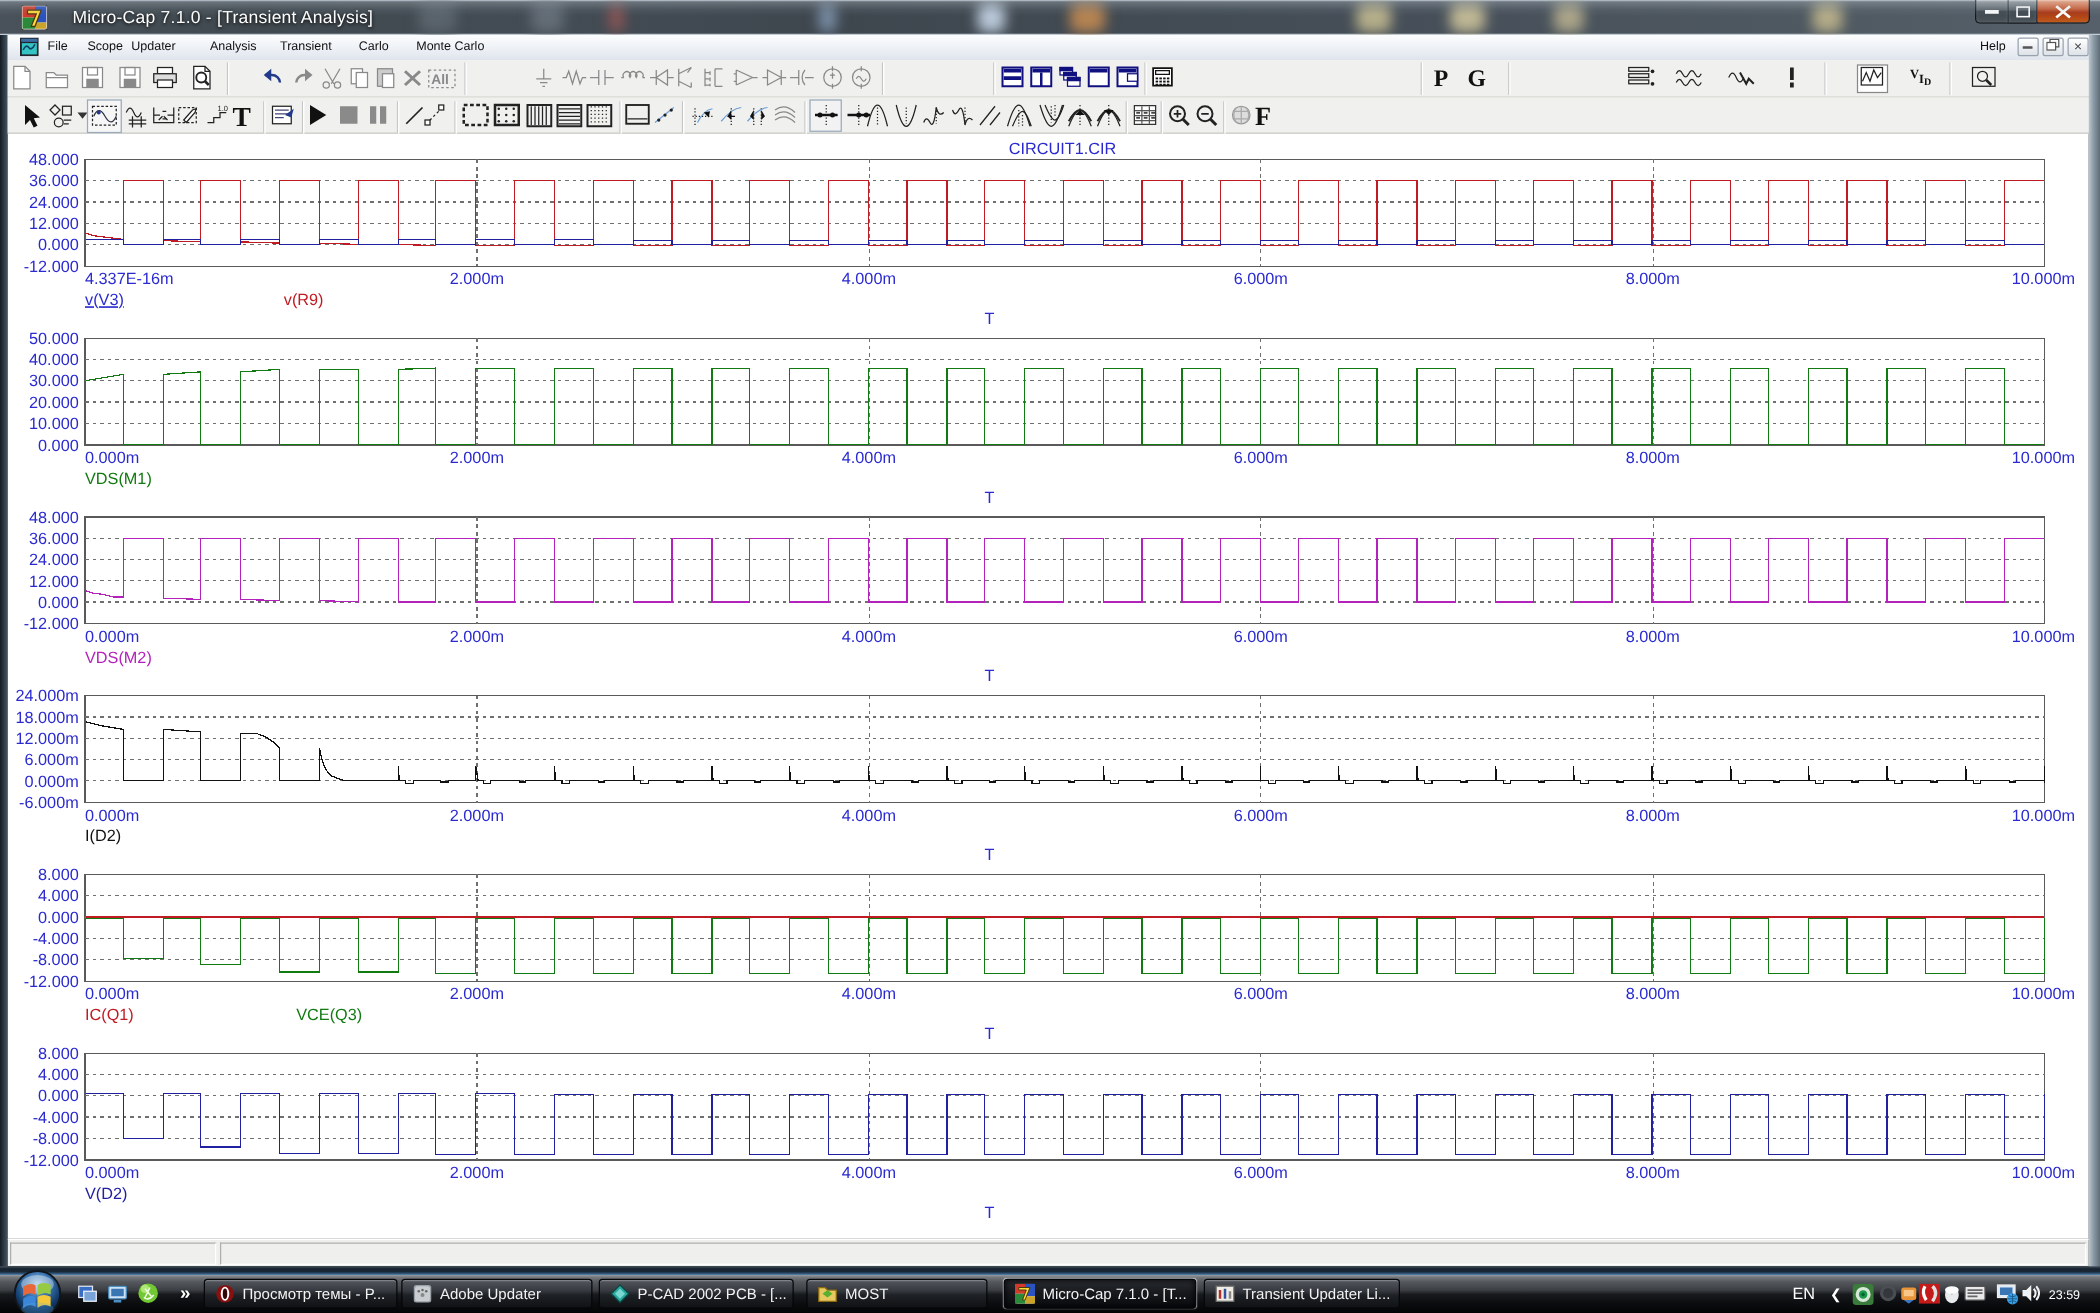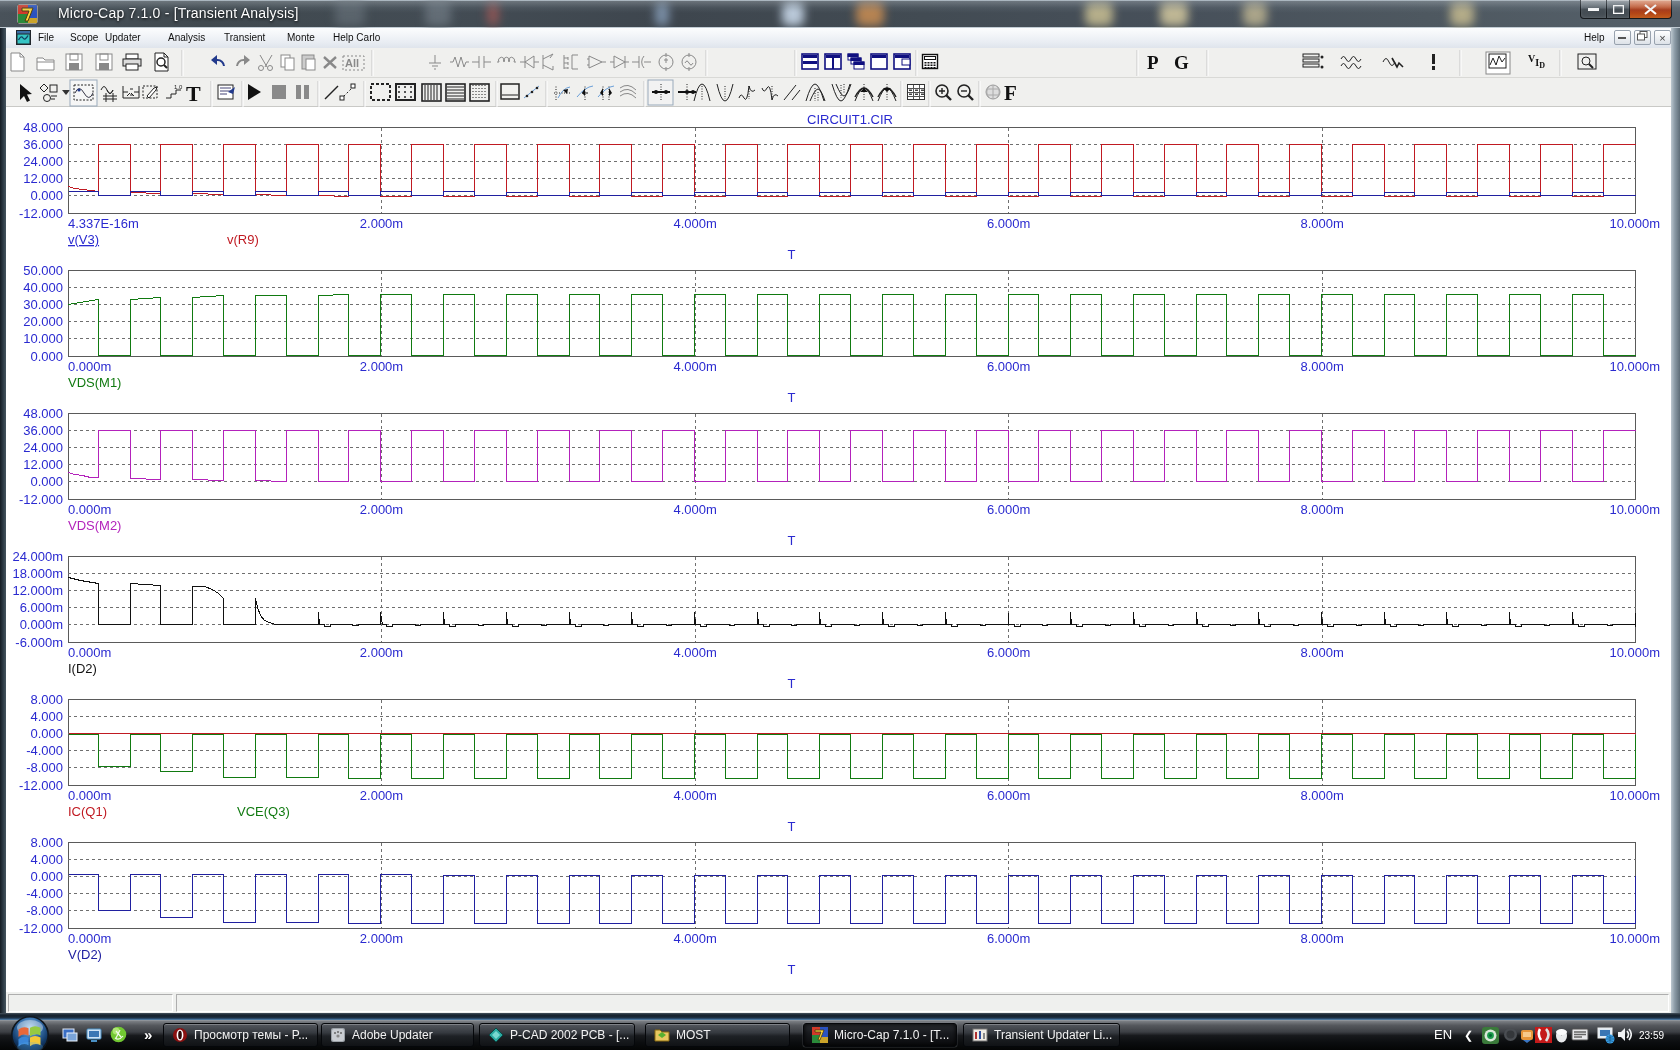--- a/index.html
+++ b/index.html
@@ -83,22 +83,22 @@
 <rect width="15" height="15" fill="#20262c"></rect>
       <rect x="1" y="1" width="13" height="2.5" fill="#3a6ea5"></rect>
 <rect x="1.5" y="4.5" width="12" height="9" fill="#35c4c4"></rect>
 <path d="M2.5 10q2.5-5 4.5-2t5-2.5" stroke="#104060" fill="none" stroke-width="1.3"></path>
     </svg>
     <div class="menu" style="left:38px">File</div>
     <div class="menu" style="left:70px">Scope</div>
     <div class="menu" style="left:105px">Updater</div>
     <div class="menu" style="left:168px">Analysis</div>
     <div class="menu" style="left:224px">Transient</div>
-    <div class="menu" style="left:287px">Monte</div>
-    <div class="menu" style="left:333px">Help Carlo</div>
+    <div class="menu" style="left:287px">Carlo</div>
+    <div class="menu" style="left:333px">Monte Carlo</div>
     <div class="menu" style="left:1584px">Help</div>
     <div class="mdib" style="left:1614px"><svg width="9" height="9" viewBox="0 0 9 9">
         <rect y="6" width="8" height="2" fill="#555"></rect>
       </svg></div>
     <div class="mdib" style="left:1634px"><svg width="11" height="10" viewBox="0 0 11 10">
         <rect x="3" y="0.5" width="7" height="6" fill="#fff" stroke="#555"></rect>
         <rect x="0.5" y="3" width="7" height="6" fill="#fff" stroke="#555"></rect>
       </svg></div>
     <div class="mdib" style="left:1654px;font-size:11px;line-height:14px">×</div>
   </div>

